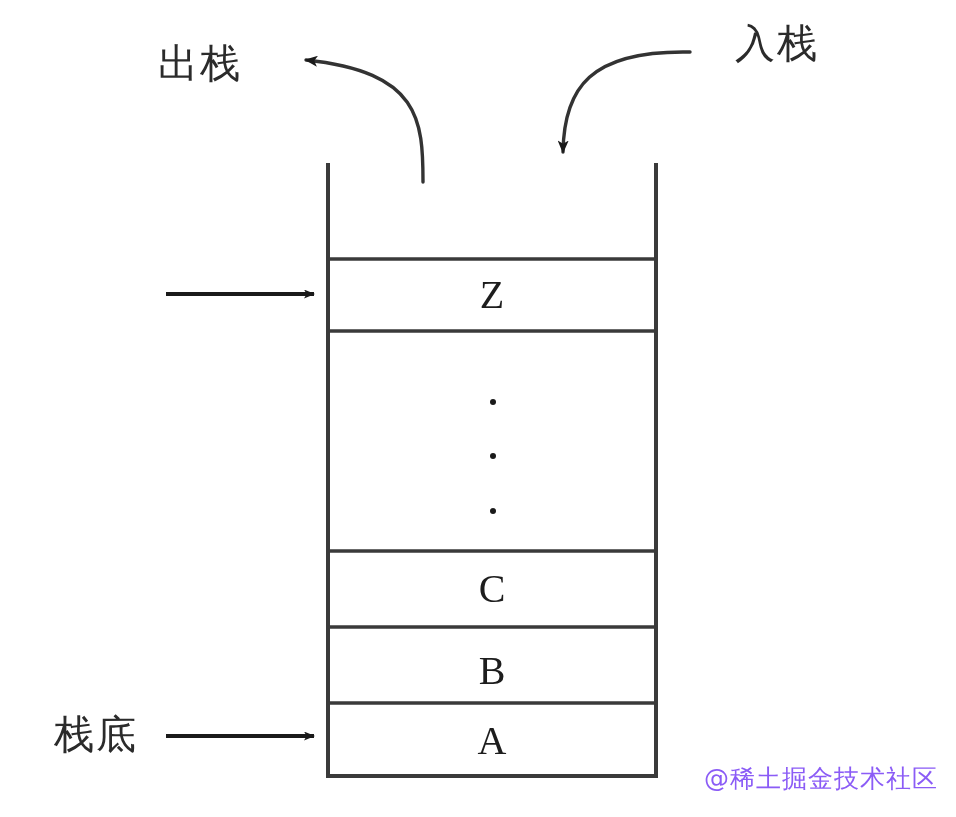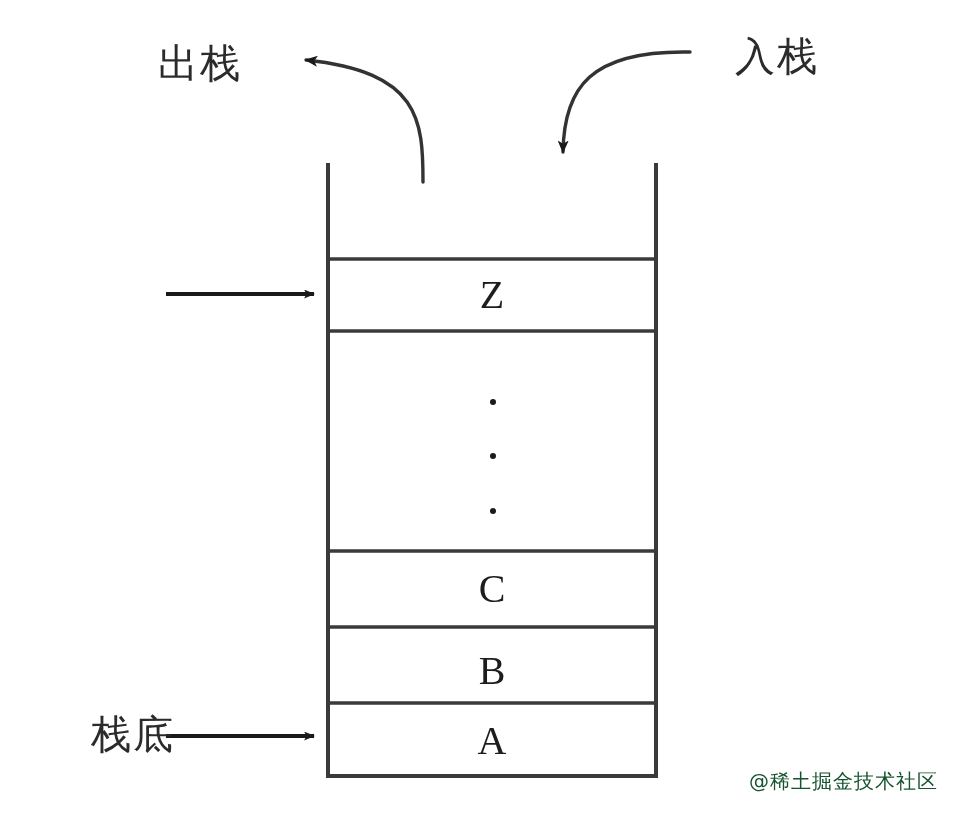--- a/index.html
+++ b/index.html
@@ -47,22 +47,22 @@
     width: 6px;
     height: 6px;
     border-radius: 50%;
     background: #1a1a1a;
   }
   #watermark {
     position: absolute;
     right: 18px;
     bottom: 22px;
     font-family: "DejaVu Sans", "Liberation Sans", sans-serif;
-    font-size: 20px;
-    color: #14532d;
+    font-size: 25px;
+    color: #8b5cf6;
     white-space: nowrap;
     letter-spacing: 1px;
   }
 </style>
 </head>
 <body>
 
 <div id="stage">
 
   <svg id="svg-layer" viewBox="0 0 956 817">
@@ -93,24 +93,24 @@
 
     <path d="M690,52 C590,50 564,88 563,152" fill="none" stroke="#333333" stroke-width="3.4" stroke-linecap="round" marker-end="url(#arrowhead-curve)"></path>
 
     <line x1="166" y1="294" x2="314" y2="294" stroke="#1a1a1a" stroke-width="4" marker-end="url(#arrowhead-right)"></line>
 
     <line x1="166" y1="736" x2="314" y2="736" stroke="#1a1a1a" stroke-width="4" marker-end="url(#arrowhead-right)"></line>
   </svg>
 
   <div class="cjk-label" style="left:158px; top:43px;">出栈</div>
 
-  <div class="cjk-label" style="left:735px; top:36px;">入栈</div>
+  <div class="cjk-label" style="left:735px; top:23px;">入栈</div>
 
 
-  <div class="cjk-label" style="left:54px; top:714px;margin-left:37px;">栈底</div>
+  <div class="cjk-label" style="left:54px; top:714px;">栈底</div>
 
   <div class="cell-letter" style="left:328px; top:275px; width:328px;">Z</div>
 
   <div class="cell-letter" style="left:328px; top:569px; width:328px;">C</div>
 
   <div class="cell-letter" style="left:328px; top:651px; width:328px;">B</div>
 
   <div class="cell-letter" style="left:328px; top:721px; width:328px;">A</div>
 
   <div>

